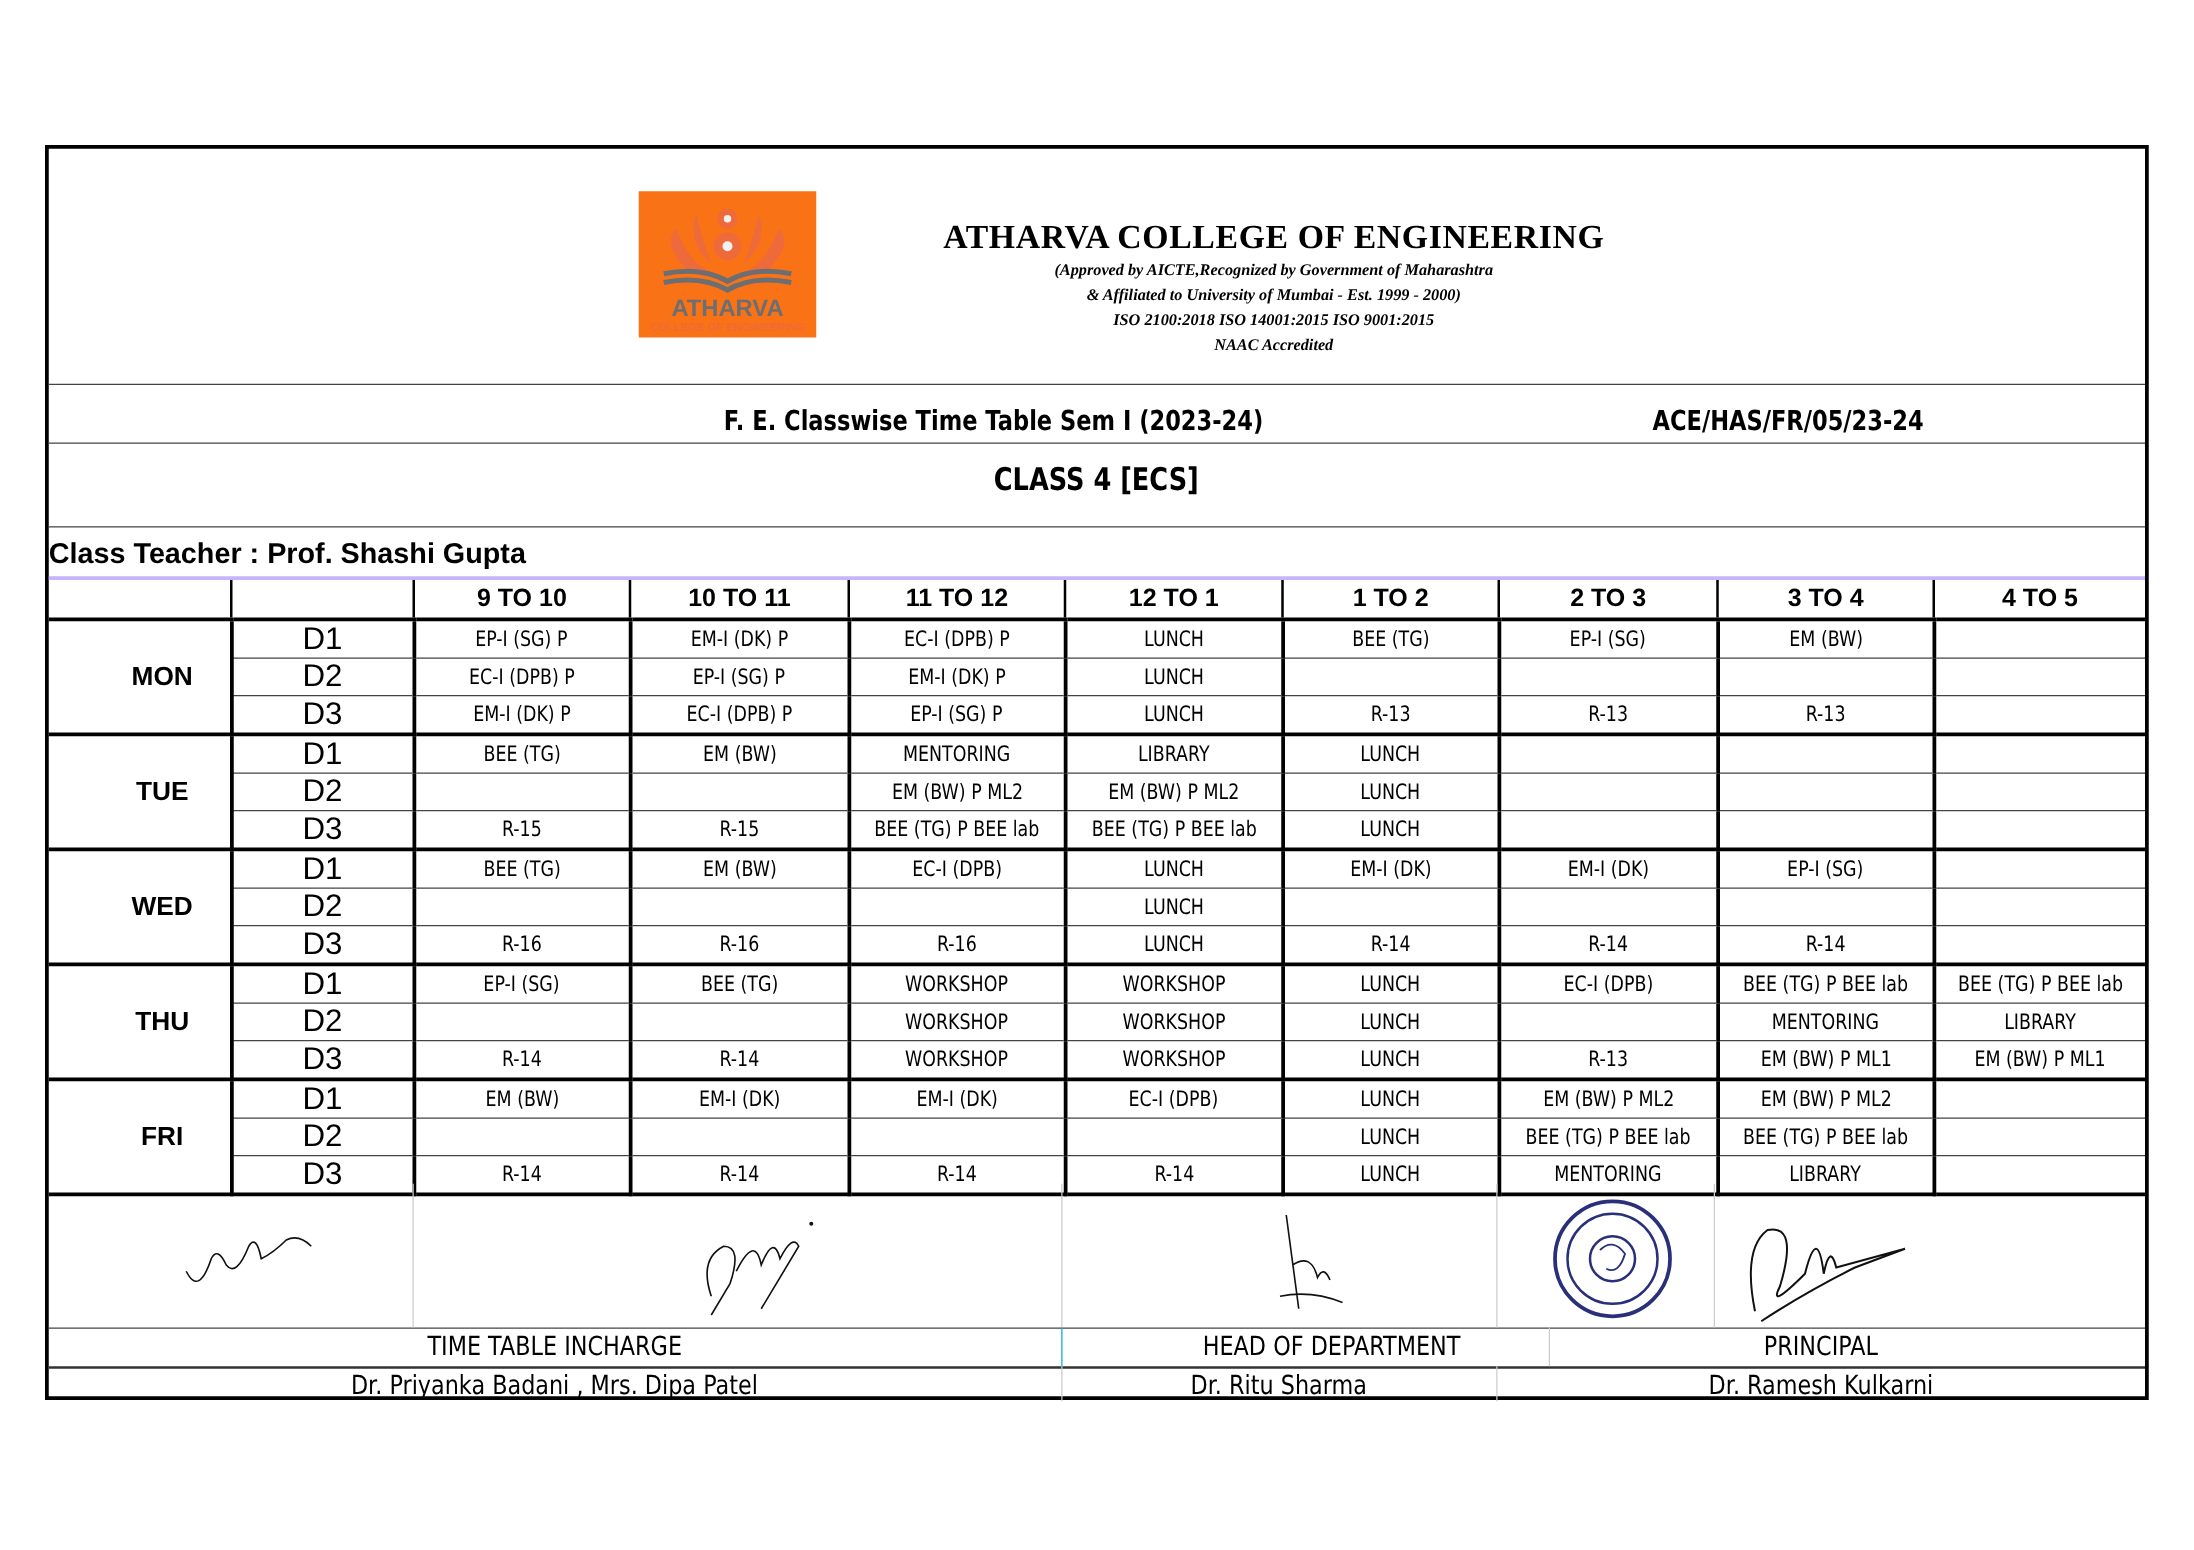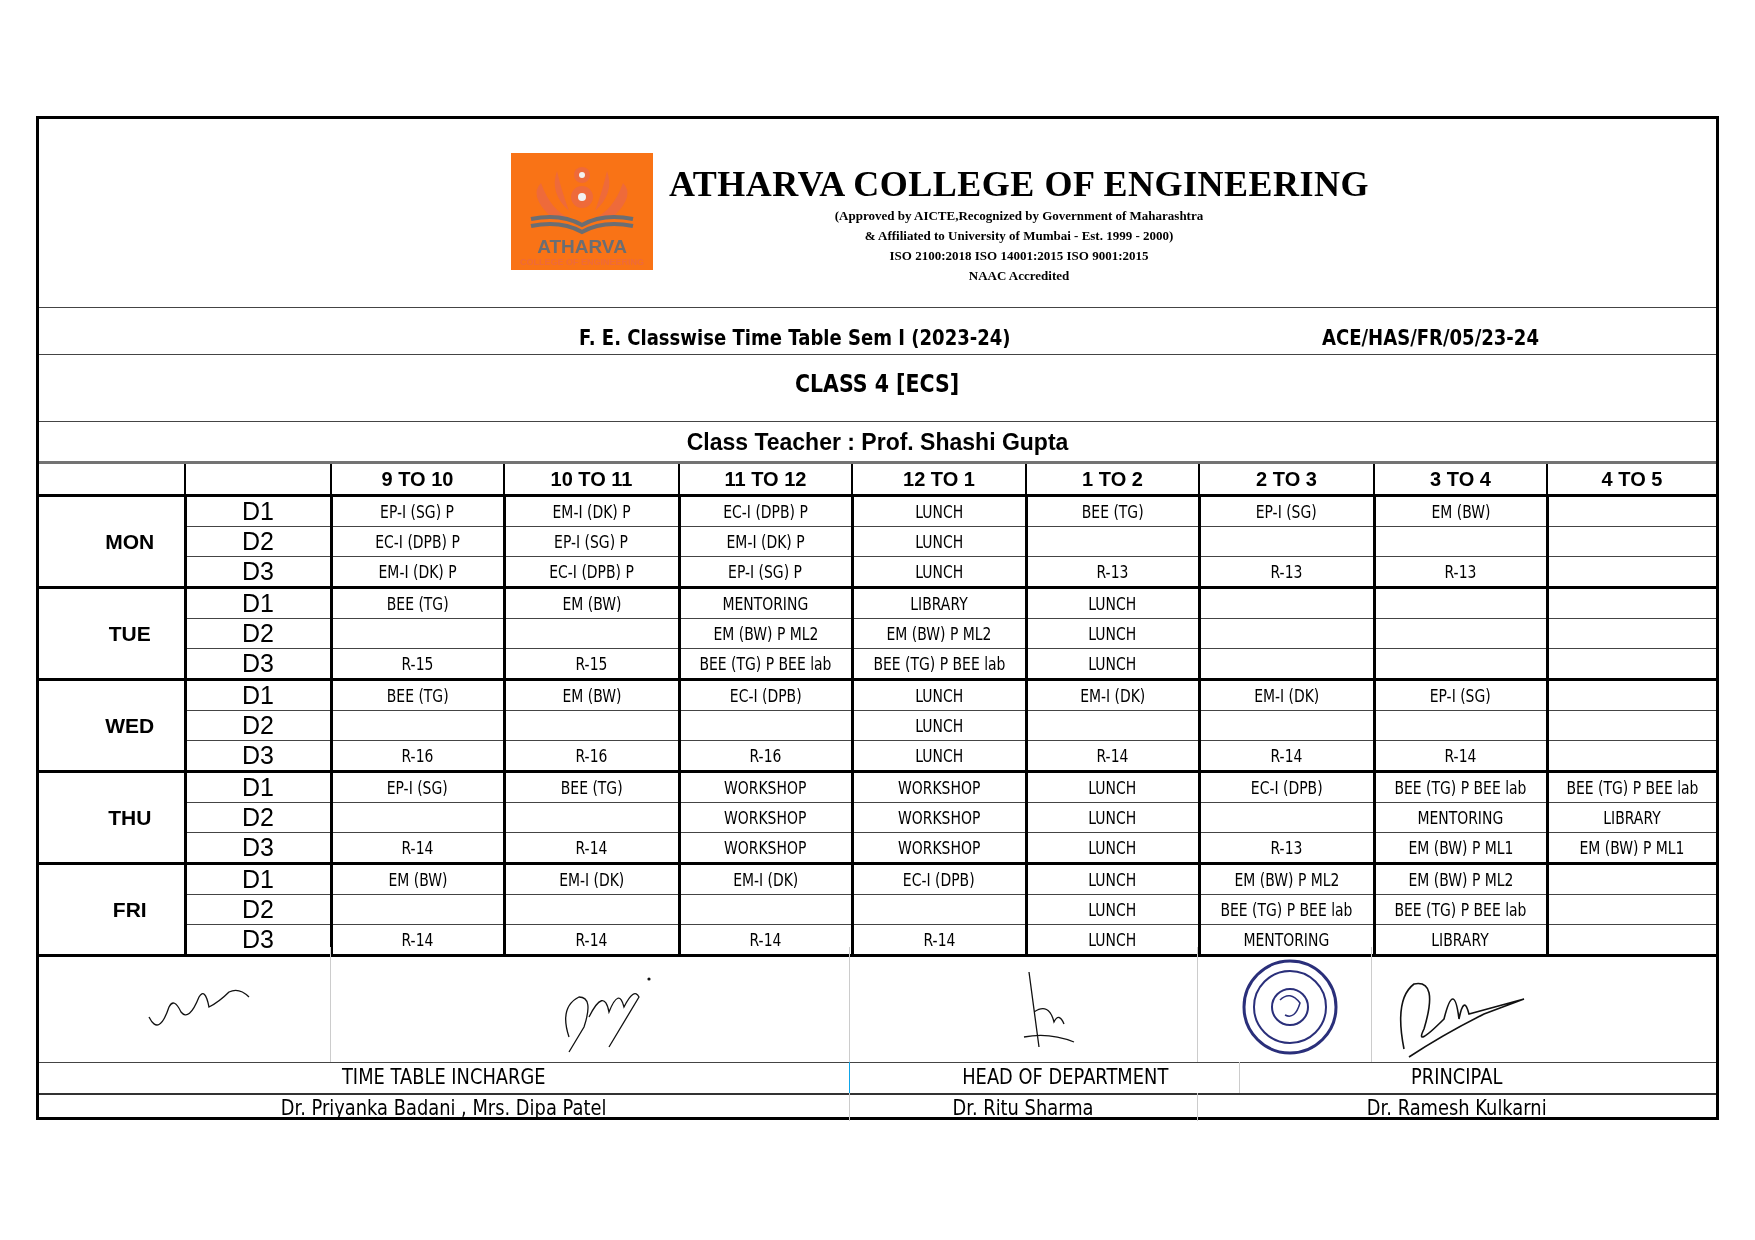--- a/index.html
+++ b/index.html
@@ -3,29 +3,29 @@
 <meta charset="utf-8">
 <style>
   html,body{margin:0;padding:0;background:#fff;}
   body{width:1755px;height:1240px;position:relative;overflow:hidden;font-family:"Liberation Sans",sans-serif;color:#000;}
   #sheet{position:absolute;left:36px;top:116px;width:1683px;height:1004px;border:3px solid #000;box-sizing:border-box;}
   .hdr{position:absolute;left:0;right:0;top:0;height:188px;border-bottom:1px solid #444;}
   .logo{position:absolute;left:472px;top:34px;width:142px;height:117px;background:#f97316;}
   .logo svg{display:block;}
   .trust{position:absolute;left:600px;width:760px;top:36px;text-align:center;font-family:"Liberation Serif",serif;}
   .trust .t1{font-size:13px;letter-spacing:0.3px;}
-  .trust .t2{font-size:36px;font-weight:bold;margin-top:8px;letter-spacing:0.5px;}
-  .trust .t3{font-size:13px;font-weight:bold;line-height:18px;margin-top:2px;}
+  .trust .t2{font-size:27px;font-weight:bold;margin-top:19px;letter-spacing:0.5px;}
+  .trust .t3{font-size:13px;font-weight:bold;line-height:18px;margin-top:2px;font-style:italic;}
   .row{position:absolute;left:0;right:0;border-bottom:1px solid #444;box-sizing:border-box;}
   .title-row{top:188px;height:48px;}
   .title-row .tt{position:absolute;left:540px;top:18px;font-size:22px;font-weight:bold;font-family:"DejaVu Sans",sans-serif;transform:scaleX(0.82);transform-origin:left;}
   .title-row .code{position:absolute;left:1283px;top:18px;font-size:22px;font-weight:bold;font-family:"DejaVu Sans",sans-serif;transform:scaleX(0.82);transform-origin:left;}
   .class-row{top:236px;height:67px;text-align:center;}
   .class-row span{display:inline-block;margin-top:14px;font-size:25px;font-weight:bold;font-family:"DejaVu Sans",sans-serif;transform:scaleX(0.82);}
-  .teacher-row{top:303px;height:42px;text-align:center;border-bottom:3px solid #737373;}
+  .teacher-row{top:303px;height:42px;border-bottom:3px solid #c4b5fd;}
   .teacher-row span{display:inline-block;margin-top:7px;font-size:23px;font-weight:bold;}
   table.tt{position:absolute;left:0;top:345px;border-collapse:collapse;table-layout:fixed;width:1677px;}
   table.tt td,table.tt th{padding:0;text-align:center;overflow:hidden;white-space:nowrap;}
   table.tt th{height:30px;font-size:20px;font-weight:bold;border:2px solid #000;border-bottom:3px solid #000;border-top:none;}
   table.tt td{border-left:3px solid #000;border-right:3px solid #000;border-bottom:1px solid #444;height:29px;font-family:"DejaVu Sans",sans-serif;font-size:17px;}
   table.tt td.cell span{display:inline-block;transform:scaleX(0.82);}
   table.tt tr.last td{border-bottom:3px solid #000;}
   table.tt td.day{font-family:"Liberation Sans",sans-serif;font-weight:bold;font-size:21px;border-bottom:3px solid #000;}
   table.tt td.slot{font-family:Liberation Sans, sans-serif;font-size:25px;}
   table.tt th:first-child,table.tt td.day{border-left:none;padding-left:37px;}

